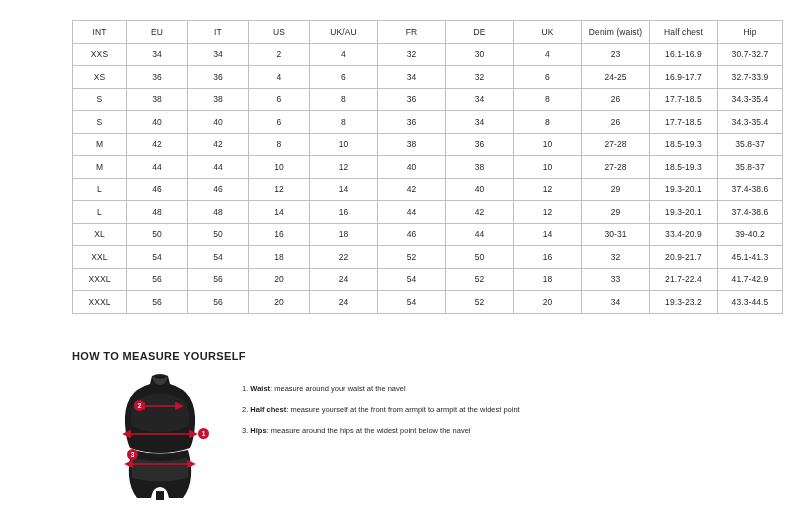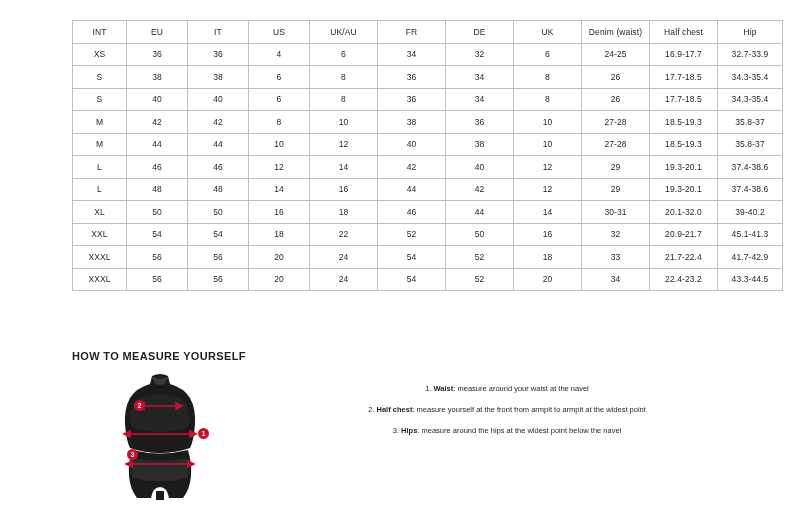--- a/index.html
+++ b/index.html
@@ -82,21 +82,20 @@
   }
   .figure-area {
     position: relative;
     width: 170px;
     height: 130px;
     flex: 0 0 170px;
   }
   .notes {
     padding-top: 12px;
     flex: 1 1 auto;
-    text-align: center;
   }
   .note {
     font-size: 7.5px;
     line-height: 1.35;
     color: #231f20;
     margin-bottom: 11px;
     white-space: nowrap;
   }
   .note b { font-weight: bold; }
 
@@ -152,20 +151,33 @@
           <td>FR</td>
           <td>DE</td>
           <td>UK</td>
           <td>Denim (waist)</td>
           <td>Half chest</td>
           <td>Hip</td>
         </tr>
       </thead>
       <tbody>
         <tr>
+          <td>XXS</td>
+          <td>34</td>
+          <td>34</td>
+          <td>2</td>
+          <td>4</td>
+          <td>32</td>
+          <td>30</td>
+          <td>4</td>
+          <td>23</td>
+          <td>16.1-16.9</td>
+          <td>30.7-32.7</td>
+        </tr>
+        <tr>
           <td>XS</td>
           <td>36</td>
           <td>36</td>
           <td>4</td>
           <td>6</td>
           <td>34</td>
           <td>32</td>
           <td>6</td>
           <td>24-25</td>
           <td>16.9-17.7</td>
@@ -252,21 +264,21 @@
         <tr>
           <td>XL</td>
           <td>50</td>
           <td>50</td>
           <td>16</td>
           <td>18</td>
           <td>46</td>
           <td>44</td>
           <td>14</td>
           <td>30-31</td>
-          <td>20.1-32.0</td>
+          <td>33.4-20.9</td>
           <td>39-40.2</td>
         </tr>
         <tr>
           <td>XXL</td>
           <td>54</td>
           <td>54</td>
           <td>18</td>
           <td>22</td>
           <td>52</td>
           <td>50</td>
@@ -291,21 +303,21 @@
         <tr>
           <td>XXXL</td>
           <td>56</td>
           <td>56</td>
           <td>20</td>
           <td>24</td>
           <td>54</td>
           <td>52</td>
           <td>20</td>
           <td>34</td>
-          <td>22.4-23.2</td>
+          <td>19.3-23.2</td>
           <td>43.3-44.5</td>
         </tr>
       </tbody>
     </table>
   </div>
 
   <div class="howto">
     <div class="howto-title">HOW TO MEASURE YOURSELF</div>
 
     <div class="howto-body">

